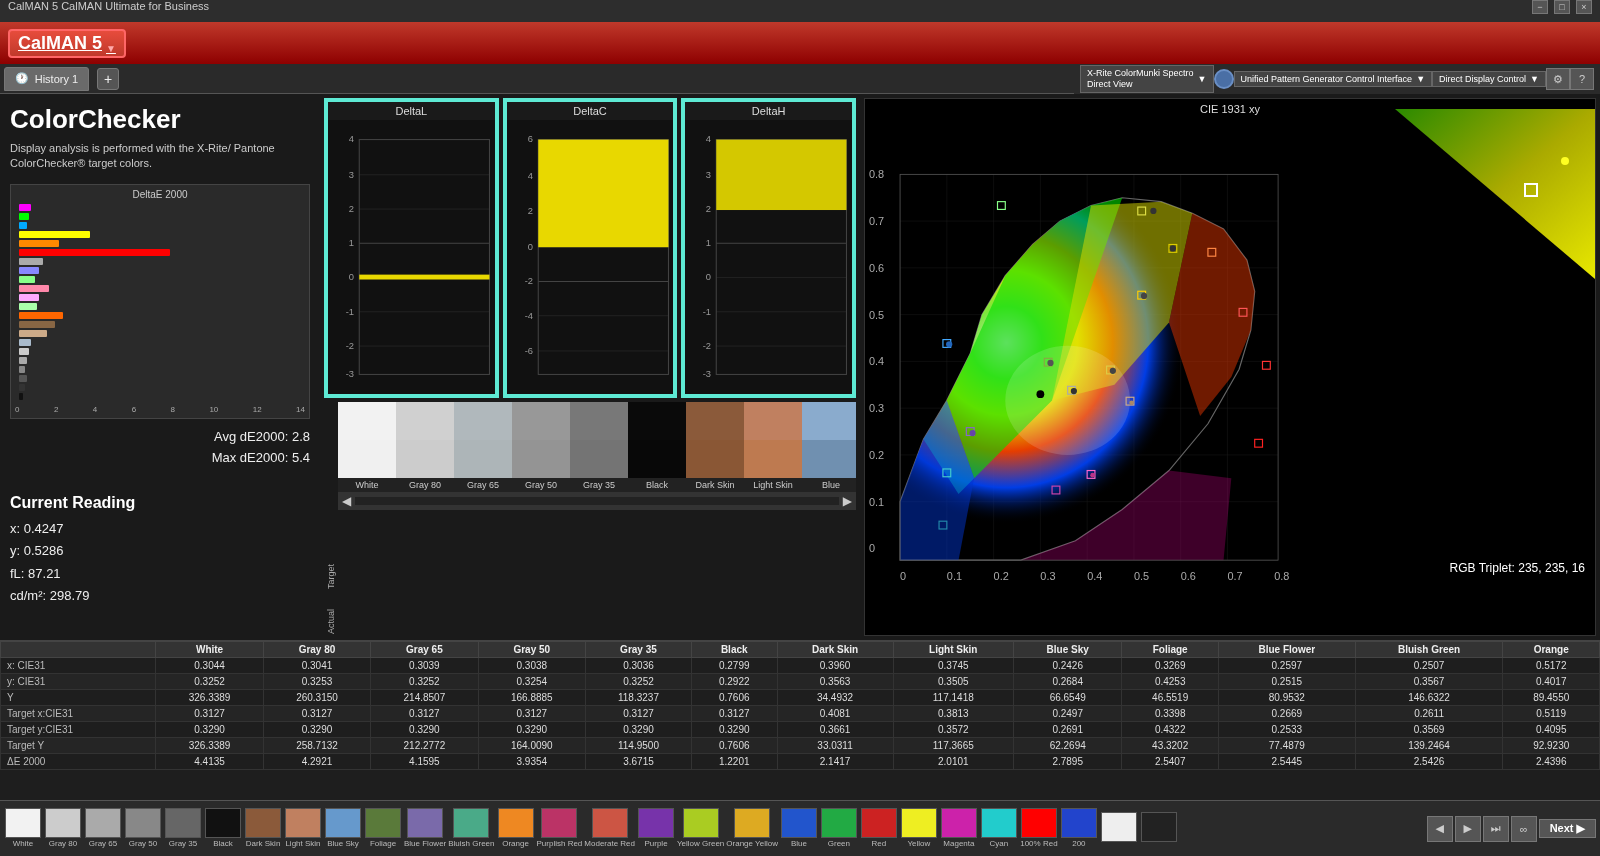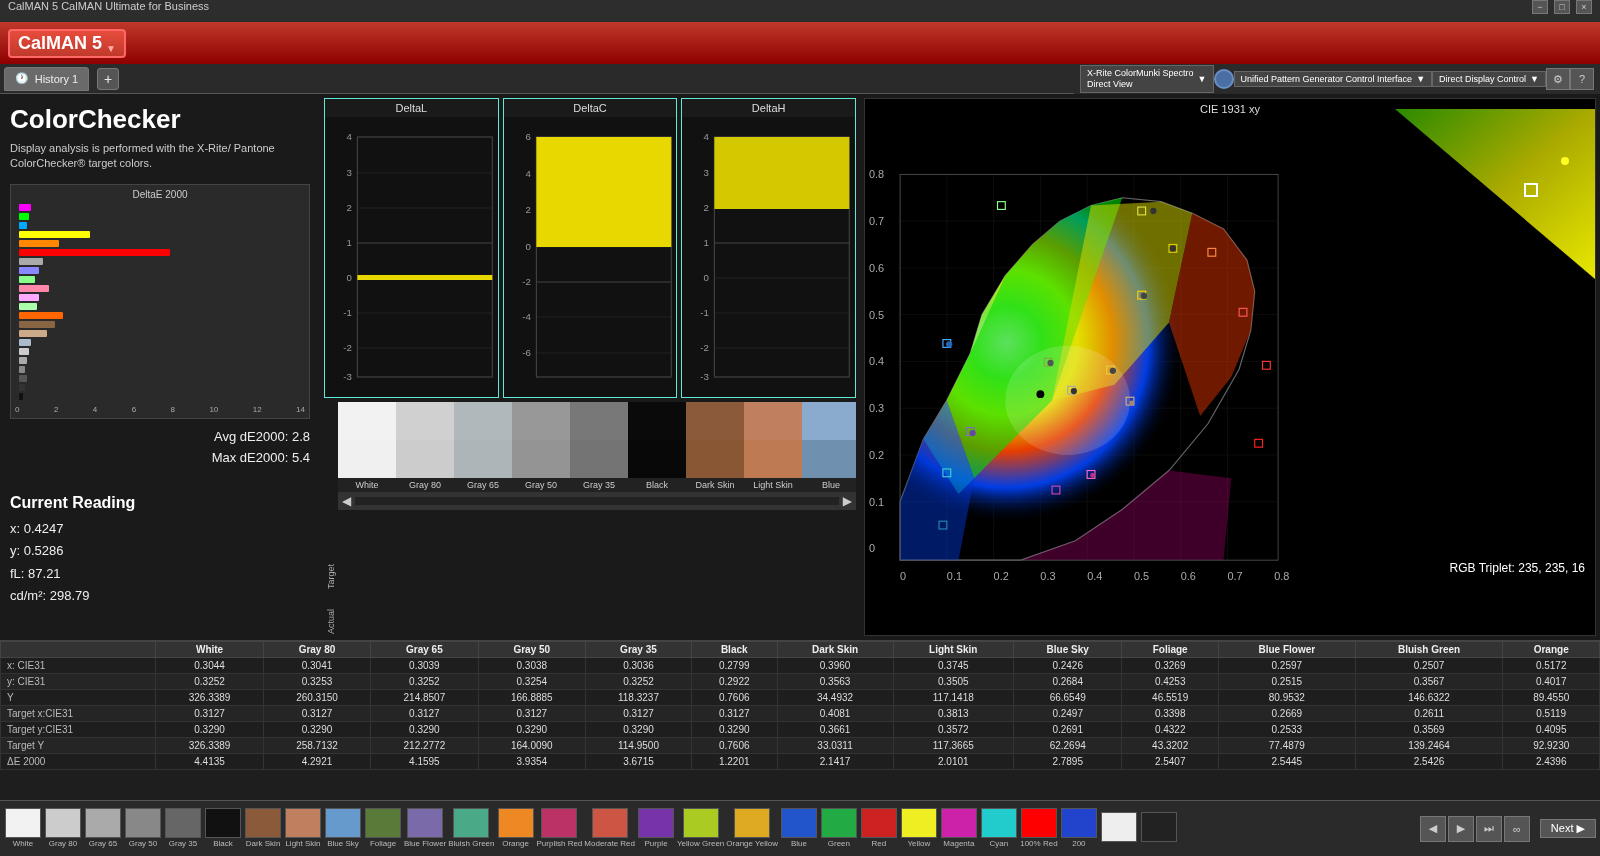--- a/index.html
+++ b/index.html
@@ -53,20 +53,21 @@
       border: 2px solid #ff6666;
       border-radius: 4px;
       padding: 2px 8px;
       font-size: 18px;
       font-weight: bold;
       color: #fff;
       display: flex;
       align-items: flex-end;
       gap: 4px;
       cursor: pointer;
+      text-decoration: underline;
     }
     #logo-arrow {
       font-size: 10px;
       color: #ffaaaa;
     }
 
     
     #tab-bar {
       height: 30px;
       background: #3a3a3a;
@@ -204,21 +205,21 @@
     #charts-row {
       display: flex;
       gap: 4px;
       height: 300px;
       margin-bottom: 4px;
     }
 
     .mini-chart {
       flex: 1;
       background: #111;
-      border: 1px solid #5eead4;
+      border: 4px solid #5eead4;
       display: flex;
       flex-direction: column;
       position: relative;
     }
     .mini-chart-title {
       text-align: center;
       font-size: 11px;
       color: #ddd;
       padding: 3px;
       background: #1a1a1a;
@@ -1128,15 +1129,15 @@
       <div class="bottom-swatch">
         <div class="bottom-color" style="background: rgb(34, 34, 34);"></div>
         <div class="bottom-label"></div>
       </div>
     </div>
   <div class="bottom-controls">
     <div class="ctrl-btn">◀</div>
     <div class="ctrl-btn">▶</div>
     <div class="ctrl-btn">⏭</div>
     <div class="ctrl-btn">∞</div>
-    <div style="background:#555;border:1px solid #777;padding:2px 10px;color:#fff;cursor:pointer;font-size:11px;font-weight:normal;margin-left:8px;">Next ▶</div>
+    <div style="background:#555;border:1px solid #777;padding:2px 10px;color:#fff;cursor:pointer;font-size:11px;font-weight:bold;">Next ▶</div>
   </div>
 </div>
 
 </body></html>

